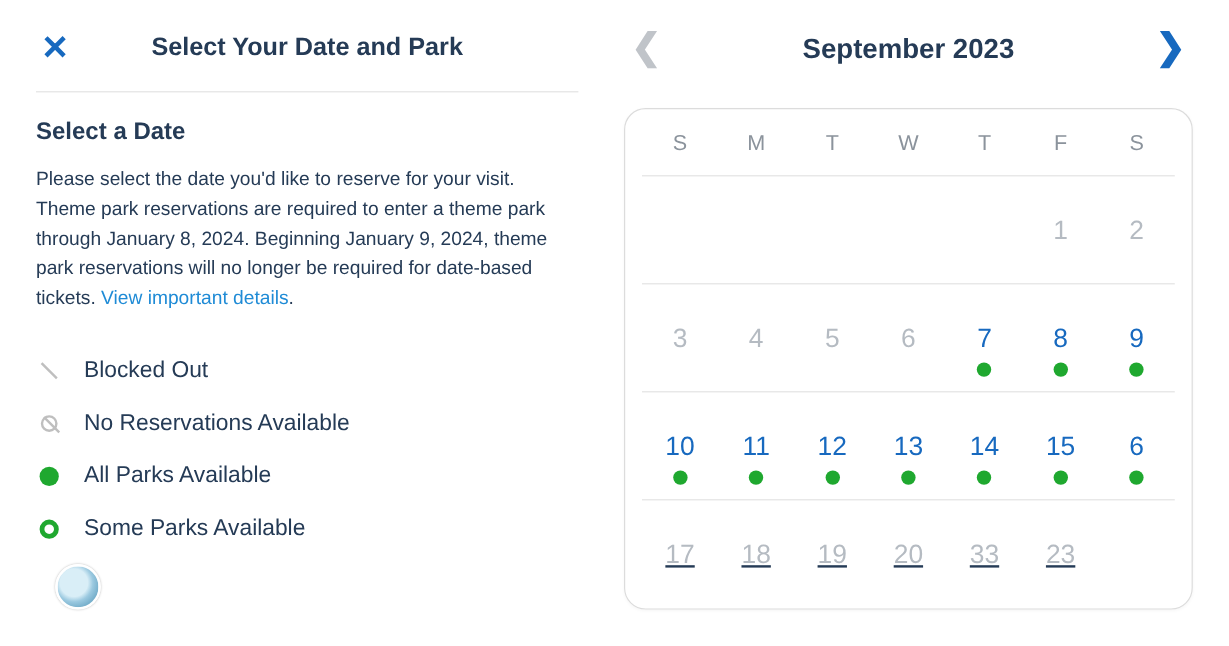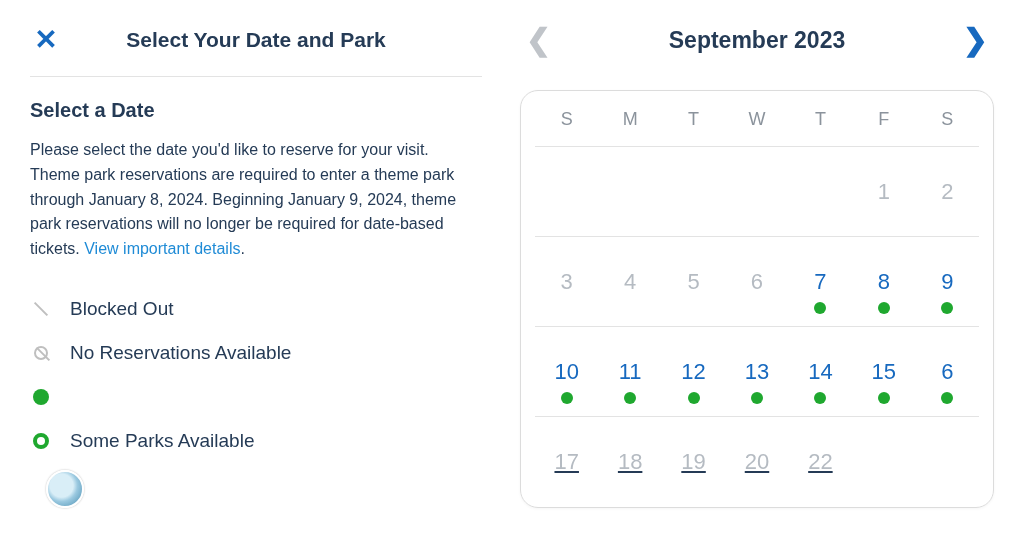--- a/index.html
+++ b/index.html
@@ -211,20 +211,21 @@
       <div class="legend-item">
         <span class="legend-icon">
             <span class="icon-no-res"></span>
           </span>
         <span>No Reservations Available</span>
       </div>
       <div class="legend-item">
         <span class="legend-icon">
             <span class="dot-green"></span>
           </span>
+        <span>All Parks Available</span>
       </div>
       <div class="legend-item">
         <span class="legend-icon">
             <span class="dot-ring"></span>
           </span>
         <span>Some Parks Available</span>
       </div>
     </div>
   </div>
 
@@ -325,21 +326,24 @@
             <div class="day-cell disabled">
               <span>18</span>
             </div>
             <div class="day-cell disabled">
               <span>19</span>
             </div>
             <div class="day-cell disabled">
               <span>20</span>
             </div>
             <div class="day-cell disabled">
-              <span>22</span>
+              <span>33</span>
+            </div>
+            <div class="day-cell disabled">
+              <span>23</span>
             </div>
           </div>
         </div>
     </div>
   </div>
 </div>
 
 <div class="avatar"></div>
 
 </body></html>

